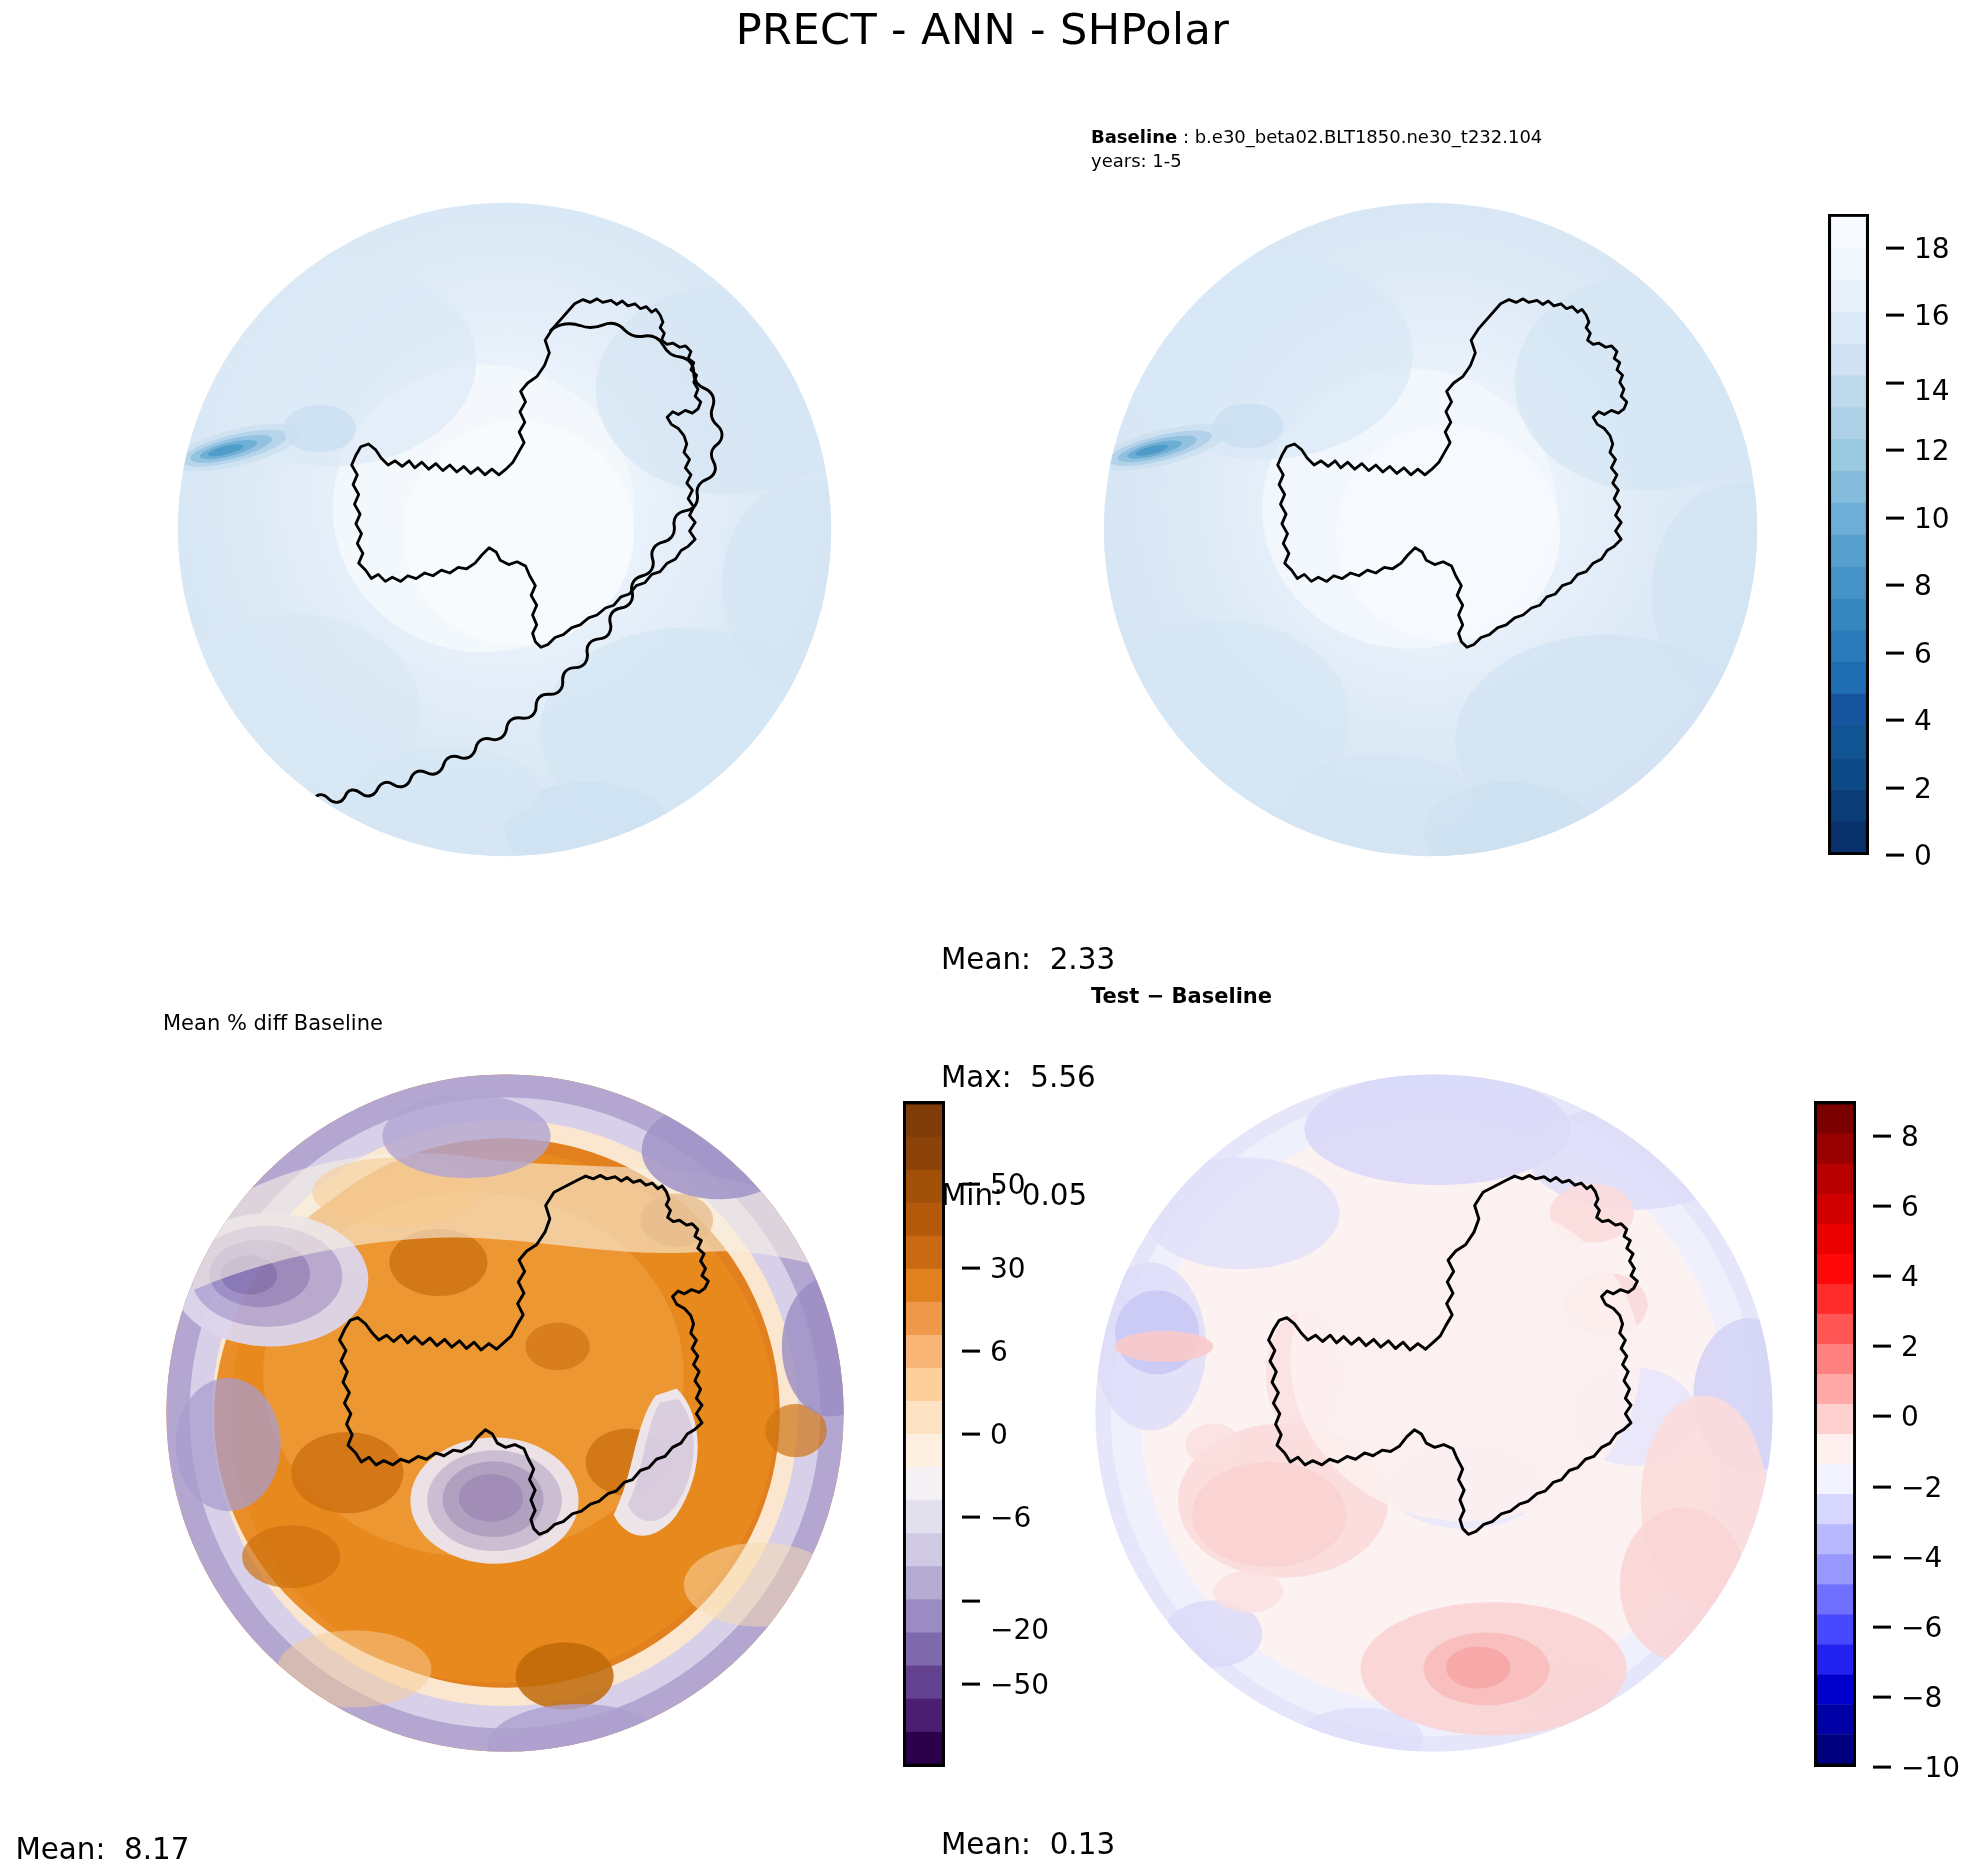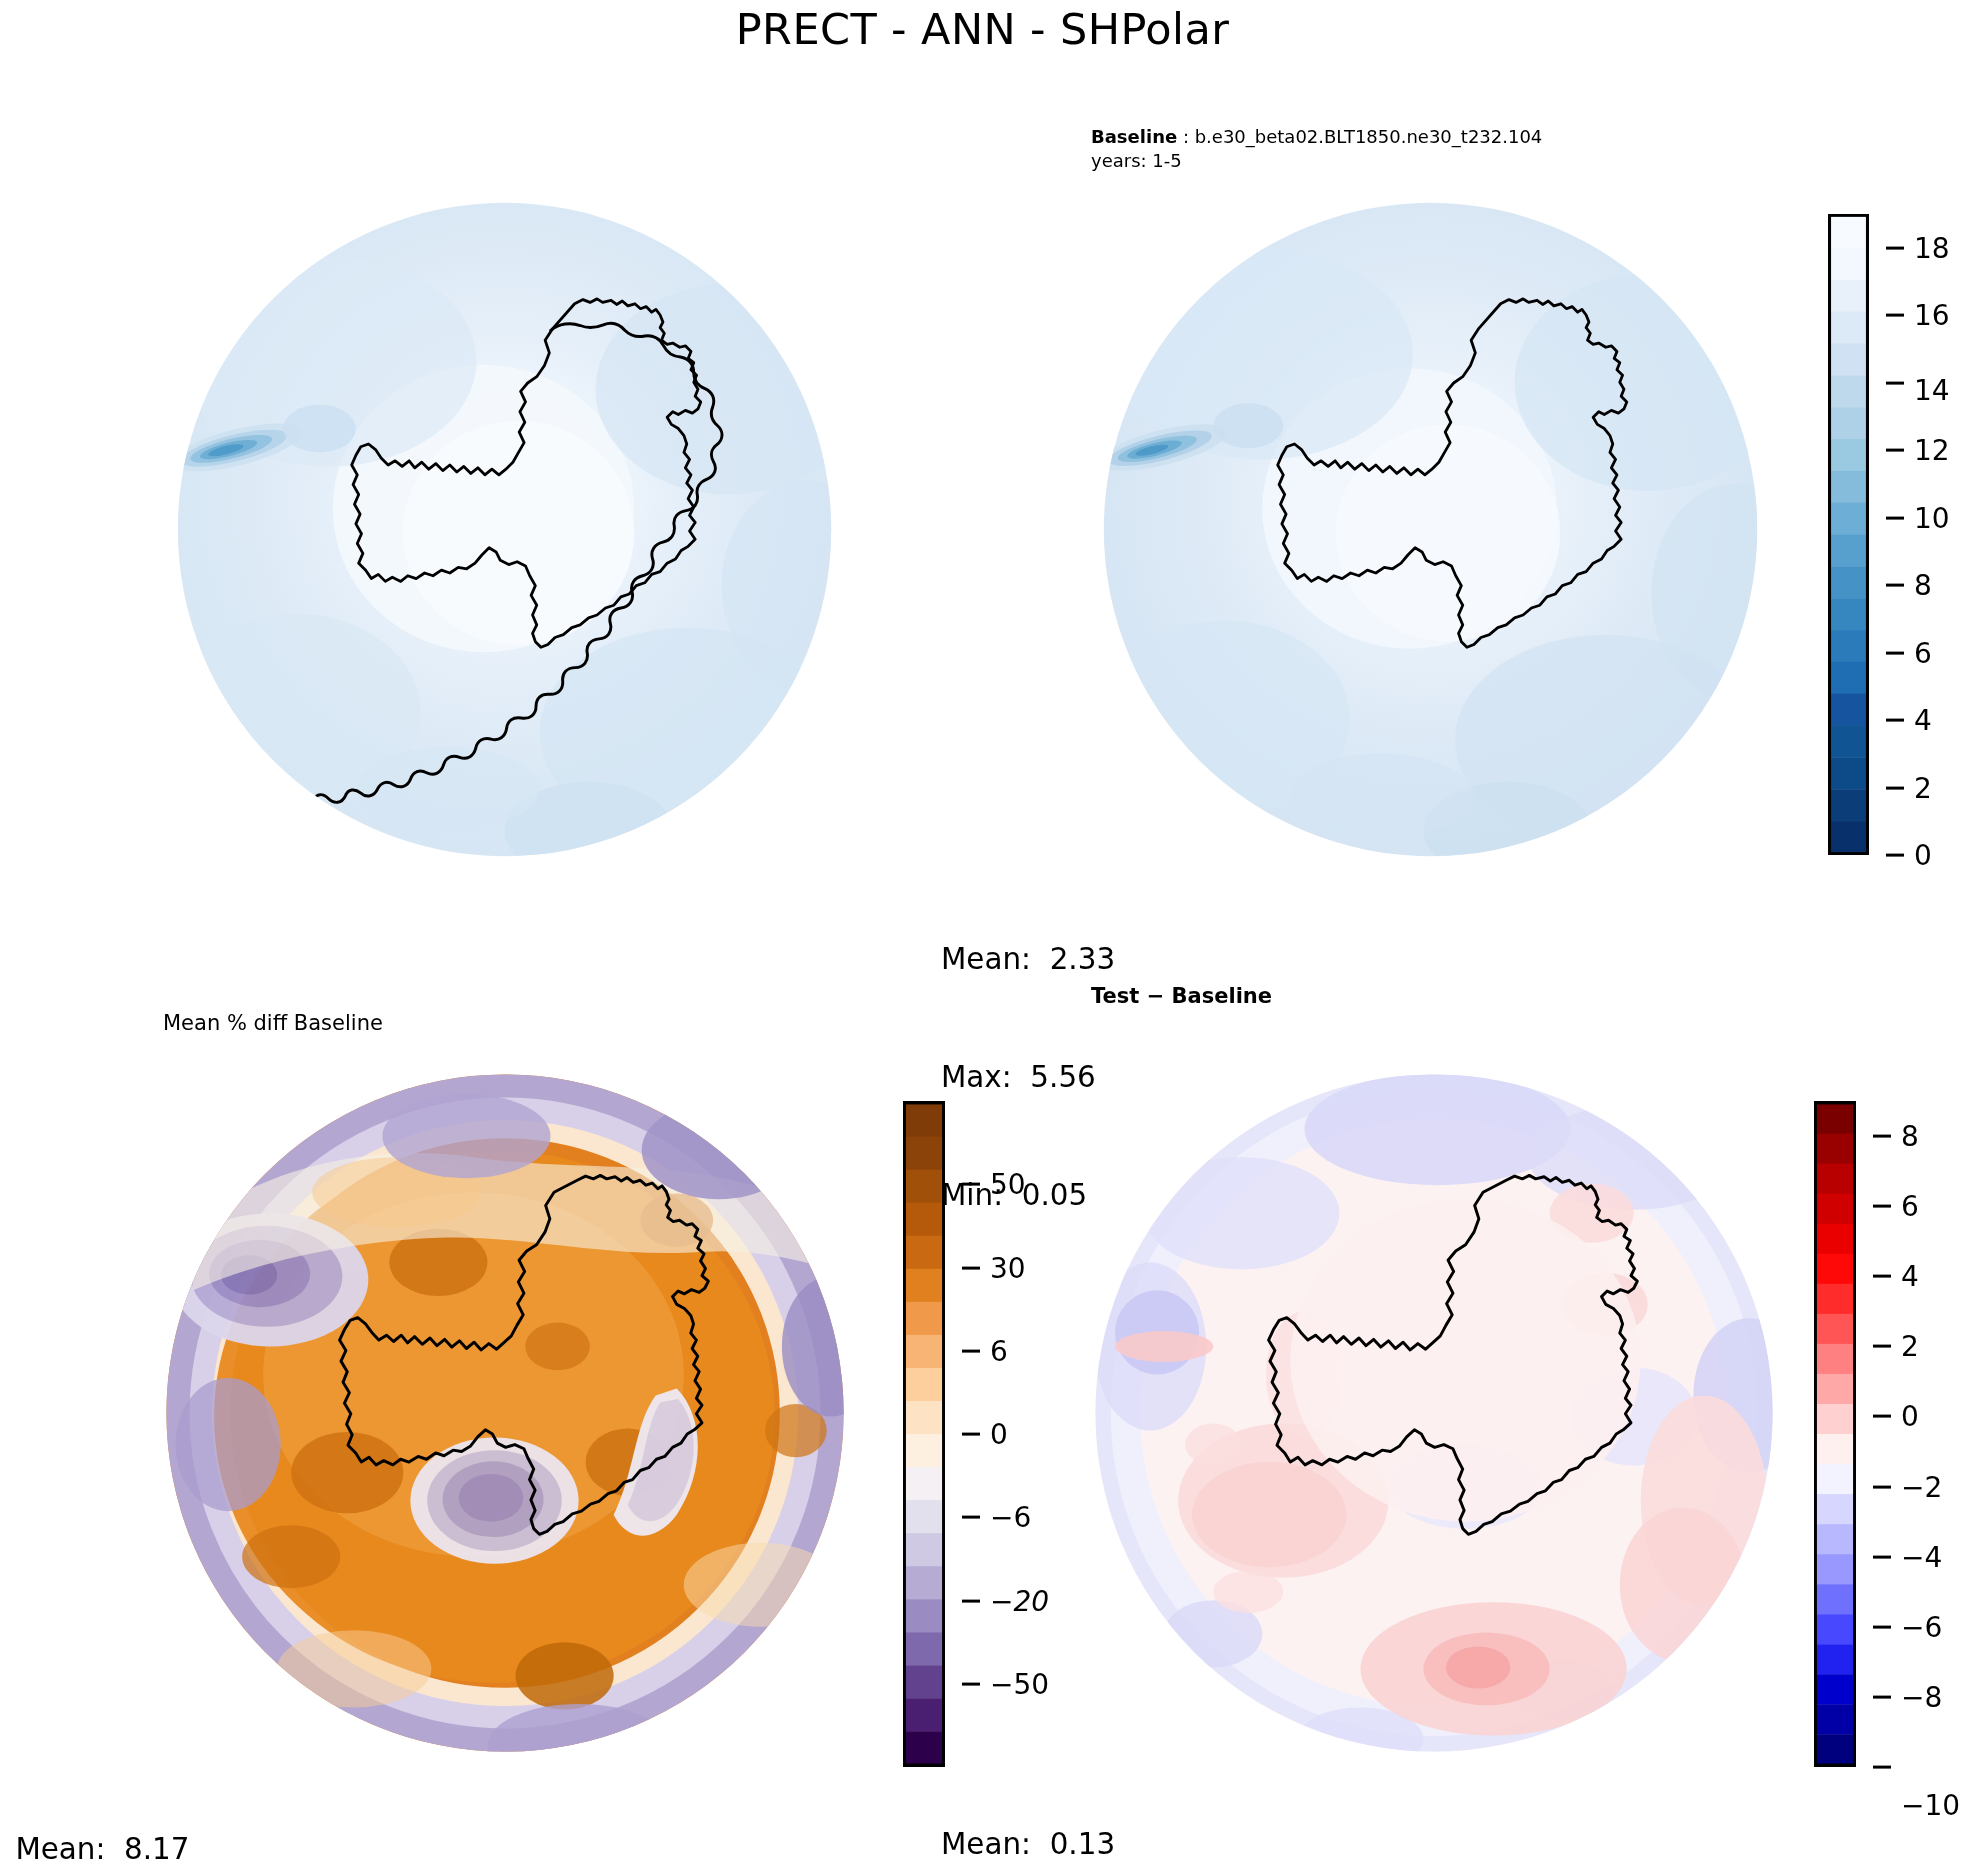--- a/index.html
+++ b/index.html
@@ -463,21 +463,21 @@
         <div class="cbar-label" style="top: 83px; left: 28px;">50</div>
         <div style="position: absolute; left: 0px; top: 167px; width: 18px; height: 2.8px; background: rgb(0, 0, 0); transform: translateY(-50%);"></div>
         <div class="cbar-label" style="top: 167px; left: 28px;">30</div>
         <div style="position: absolute; left: 0px; top: 250px; width: 18px; height: 2.8px; background: rgb(0, 0, 0); transform: translateY(-50%);"></div>
         <div class="cbar-label" style="top: 250px; left: 28px;">6</div>
         <div style="position: absolute; left: 0px; top: 333px; width: 18px; height: 2.8px; background: rgb(0, 0, 0); transform: translateY(-50%);"></div>
         <div class="cbar-label" style="top: 333px; left: 28px;">0</div>
         <div style="position: absolute; left: 0px; top: 416px; width: 18px; height: 2.8px; background: rgb(0, 0, 0); transform: translateY(-50%);"></div>
         <div class="cbar-label" style="top: 416px; left: 28px;">−6</div>
         <div style="position: absolute; left: 0px; top: 500px; width: 18px; height: 2.8px; background: rgb(0, 0, 0); transform: translateY(-50%);"></div>
-        <div class="cbar-label" style="top: 500px; left: 28px; font-style: italic;">−20</div>
+        <div class="cbar-label" style="top: 528px; left: 28px;">−20</div>
         <div style="position: absolute; left: 0px; top: 583px; width: 18px; height: 2.8px; background: rgb(0, 0, 0); transform: translateY(-50%);"></div>
         <div class="cbar-label" style="top: 583px; left: 28px;">−50</div>
       </div>
   </div>
 
   <div class="panel-title bold" style="left:1091px;top:984px;">Test − Baseline</div>
 
   <div class="map-wrap" style="left:1073px;top:1052px;">
     <svg width="722" height="722" viewBox="0 0 1030 1030">
       <defs>
@@ -595,18 +595,18 @@
         <div class="cbar-label" style="top: 315px; left: 28px;">0</div>
         <div style="position: absolute; left: 0px; top: 386px; width: 18px; height: 2.8px; background: rgb(0, 0, 0); transform: translateY(-50%);"></div>
         <div class="cbar-label" style="top: 386px; left: 28px;">−2</div>
         <div style="position: absolute; left: 0px; top: 456px; width: 18px; height: 2.8px; background: rgb(0, 0, 0); transform: translateY(-50%);"></div>
         <div class="cbar-label" style="top: 456px; left: 28px;">−4</div>
         <div style="position: absolute; left: 0px; top: 526px; width: 18px; height: 2.8px; background: rgb(0, 0, 0); transform: translateY(-50%);"></div>
         <div class="cbar-label" style="top: 526px; left: 28px;">−6</div>
         <div style="position: absolute; left: 0px; top: 596px; width: 18px; height: 2.8px; background: rgb(0, 0, 0); transform: translateY(-50%);"></div>
         <div class="cbar-label" style="top: 596px; left: 28px;">−8</div>
         <div style="position: absolute; left: 0px; top: 666px; width: 18px; height: 2.8px; background: rgb(0, 0, 0); transform: translateY(-50%);"></div>
-        <div class="cbar-label" style="top: 666px; left: 28px; margin-top: 38px;">−10</div>
+        <div class="cbar-label" style="top: 666px; left: 28px;">−10</div>
       </div>
   </div>
 
 </div>
 
 
 </body></html>

